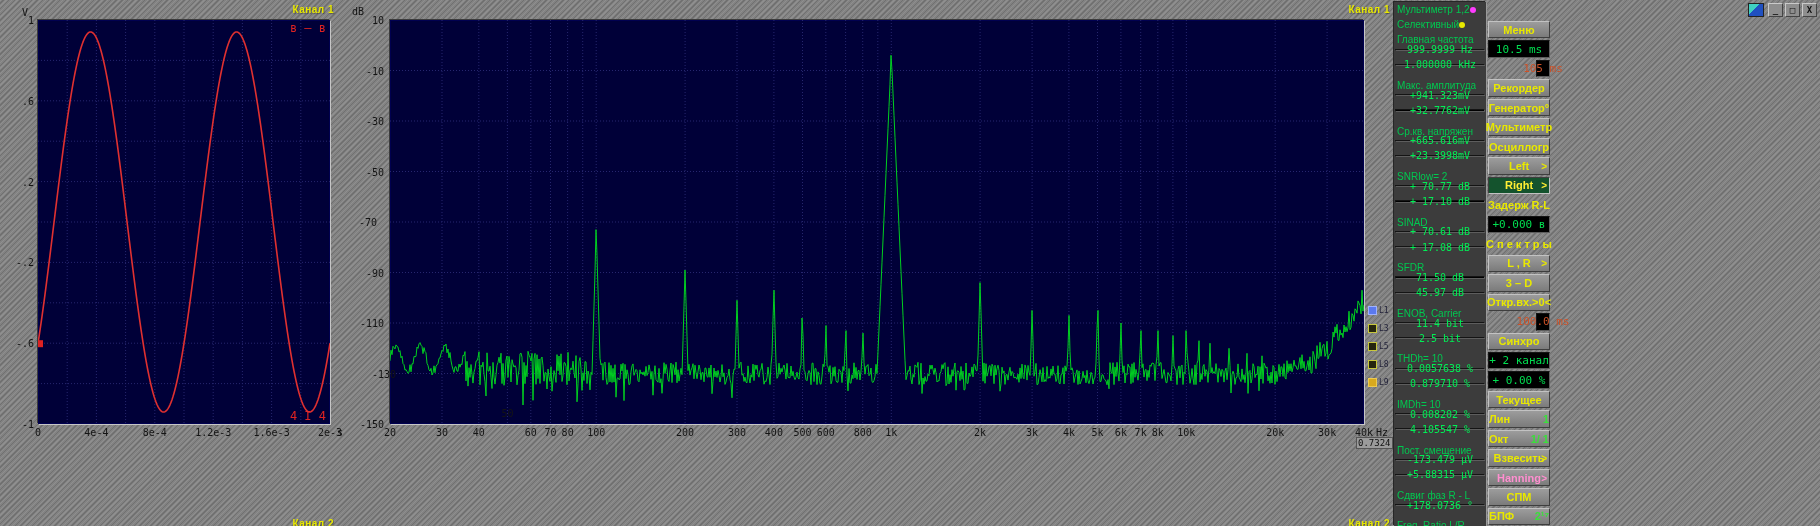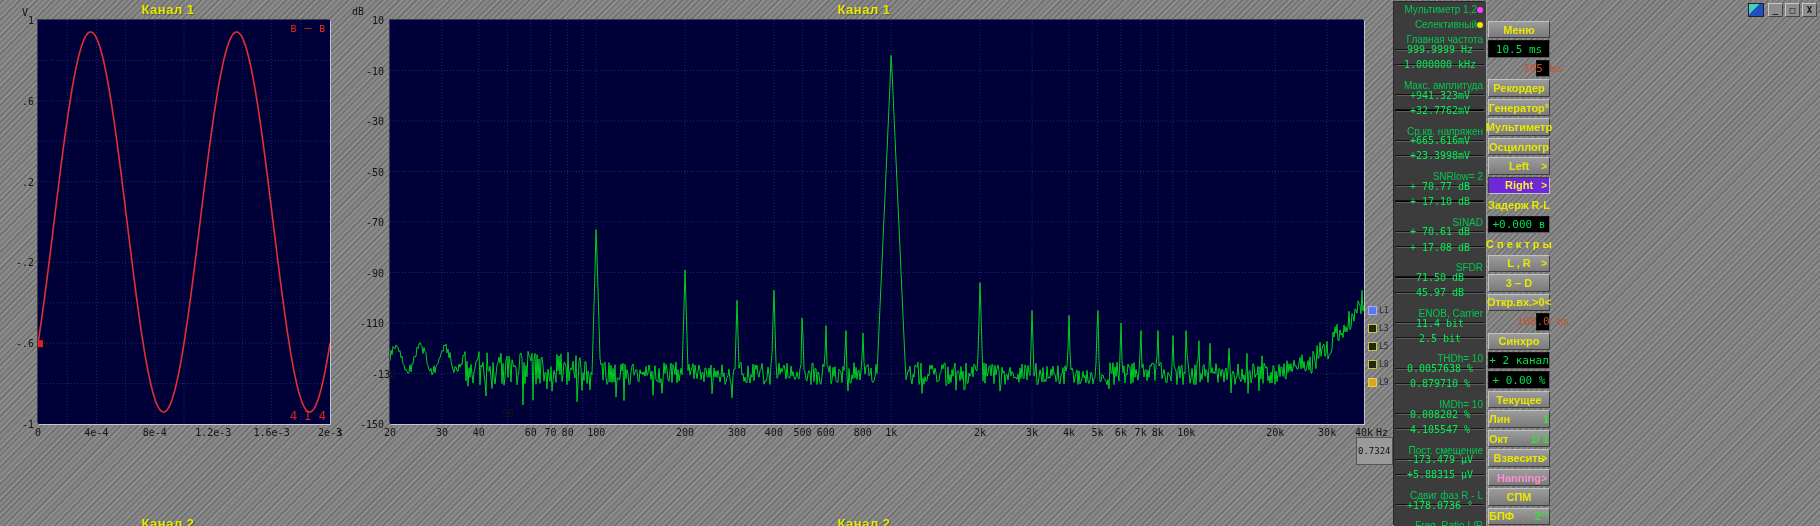--- a/index.html
+++ b/index.html
@@ -6,52 +6,52 @@
   body{
     width:1820px;height:526px;overflow:hidden;position:relative;
     background-color:#828282;
     background-image:repeating-linear-gradient(135deg,
       rgba(255,255,255,.10) 0 1px, rgba(0,0,0,0) 1px 2px,
       rgba(0,0,0,.14) 2px 3px, rgba(0,0,0,0) 3px 4px);
     font-family:"Liberation Sans",sans-serif;
   }
   #app{position:absolute;left:0;top:0;width:1820px;height:526px;}
   .abs{position:absolute;}
-  .ptitle{color:#e8e800;font-weight:bold;font-size:13px;line-height:14px;text-align:center;
+  .ptitle{color:#e8e800;font-weight:bold;font-size:10px;line-height:14px;text-align:right;
     letter-spacing:.5px;text-shadow:1px 1px 1px rgba(0,0,0,.35);white-space:nowrap;}
   .plot{position:absolute;background:#000038;
     box-shadow:-1px -1px 0 #3c3c3c, 1px 1px 0 #c6c6c6, inset 0 0 0 1px #000050;}
   .plot svg{position:absolute;left:0;top:0;}
   .tick{position:absolute;color:#141414;font-family:"DejaVu Sans Mono",monospace;
     font-size:10px;line-height:11px;white-space:nowrap;}
   .cx{transform:translateX(-50%);}
   .redmark{position:absolute;color:#dd2222;font-size:12px;line-height:8px;
     font-family:"DejaVu Sans Mono",monospace;}
   .cursorval{color:#101010;font-family:"DejaVu Sans Mono",monospace;font-size:9px;
-    line-height:10px;background:#9a9a9a;border:1px solid #555;padding:8px 1px;}
+    line-height:10px;background:#9a9a9a;border:1px solid #555;padding:0 1px;}
 
   
   #readouts{left:1394px;top:2px;width:92px;height:524px;background:#3c3c3c;
     box-shadow:-1px -1px 0 #262626, 1px 1px 0 #9a9a9a;
     display:flex;flex-direction:column;overflow:hidden;}
-  .r-row{height:15.2px;flex:none;display:flex;align-items:center;justify-content:flex-end;
+  .r-row{height:15.2px;flex:none;display:flex;align-items:center;justify-content:flex-start;
     padding:0 3px;color:#00c850;font-size:10px;line-height:11px;white-space:nowrap;}
   .r-val{height:15.2px;flex:none;padding:1px 1px 12px 1px;box-sizing:border-box;}
   .cell{height:100%;background:#000;border:1px solid;border-color:#141414 #5d5d5d #5d5d5d #141414;
     color:#00ef55;font-family:"DejaVu Sans Mono",monospace;font-size:10px;
     display:flex;align-items:center;justify-content:center;white-space:nowrap;box-sizing:border-box;}
   .dot{width:6px;height:6px;border-radius:50%;flex:none;}
 
   
   #menu{left:1488px;top:20px;width:62px;height:506px;display:flex;flex-direction:column;}
   .m-row{flex:1;position:relative;margin:1px 0;}
   .m-btn{position:absolute;inset:0;border:1px solid;border-color:#c2c2c2 #3e3e3e #3e3e3e #c2c2c2;
     background:linear-gradient(#9c9c9c,#7b7b7b);color:#e8e800;font-weight:bold;font-size:11px;
     display:flex;align-items:center;justify-content:center;white-space:nowrap;box-sizing:border-box;}
-  .m-btn.active{background:#6d28d9;border-color:#3e3e3e #c2c2c2 #c2c2c2 #3e3e3e;color:#ffee33;}
+  .m-btn.active{background:#14532d;border-color:#3e3e3e #c2c2c2 #c2c2c2 #3e3e3e;color:#ffee33;}
   .m-btn.pink{color:#ff8fd0;}
   .m-btn .arrow{position:absolute;right:2px;top:50%;transform:translateY(-50%);font-size:10px;}
   .m-label{position:absolute;inset:0;color:#e8e800;font-weight:bold;font-size:11px;
     display:flex;align-items:center;justify-content:center;white-space:nowrap;}
   .m-valcell{position:absolute;inset:0;background:#000;border:1px solid;
     border-color:#141414 #5d5d5d #5d5d5d #141414;font-family:"DejaVu Sans Mono",monospace;
     font-size:11px;display:flex;align-items:center;justify-content:center;white-space:nowrap;box-sizing:border-box;}
   .green{color:#00e050;} .red{color:#cc5128;margin-left:48px;}
   .m-split{justify-content:space-between;padding:0 0;}
   .m-split .rpart{color:#3ae03a;}
@@ -359,21 +359,21 @@
     <span class="tick cx" style="top: 427px; left: 38px;">0</span>
     <span class="tick cx" style="top: 427px; left: 96.4px;">4e-4</span>
     <span class="tick cx" style="top: 427px; left: 154.8px;">8e-4</span>
     <span class="tick cx" style="top: 427px; left: 213.2px;">1.2e-3</span>
     <span class="tick cx" style="top: 427px; left: 271.6px;">1.6e-3</span>
     <span class="tick cx" style="top: 427px; left: 330px;">2e-3</span>
     <span class="tick" style="top: 15px; left: 352px; width: 32px; text-align: right;">10</span>
     <span class="tick" style="top: 65.5px; left: 352px; width: 32px; text-align: right;">-10</span>
     <span class="tick" style="top: 116px; left: 352px; width: 32px; text-align: right;">-30</span>
     <span class="tick" style="top: 166.5px; left: 352px; width: 32px; text-align: right;">-50</span>
-    <span class="tick" style="top: 217px; left: 352px; width: 32px; text-align: right;">-70</span>
+    <span class="tick" style="top: 217px; left: 352px; width: 32px; text-align: center;">-70</span>
     <span class="tick" style="top: 267.5px; left: 352px; width: 32px; text-align: right;">-90</span>
     <span class="tick" style="top: 318px; left: 352px; width: 32px; text-align: right;">-110</span>
     <span class="tick" style="top: 368.5px; left: 332px; width: 32px; text-align: right; margin-left: 32px;">-130</span>
     <span class="tick" style="top: 419px; left: 352px; width: 32px; text-align: right;">-150</span>
     <span class="tick cx" style="top: 427px; left: 390px;">20</span>
     <span class="tick cx" style="top: 427px; left: 441.957px;">30</span>
     <span class="tick cx" style="top: 427px; left: 478.822px;">40</span>
     <span class="tick cx" style="top: 408px; left: 507.416px;">50</span>
     <span class="tick cx" style="top: 427px; left: 530.779px;">60</span>
     <span class="tick cx" style="top: 427px; left: 550.532px;">70</span>

